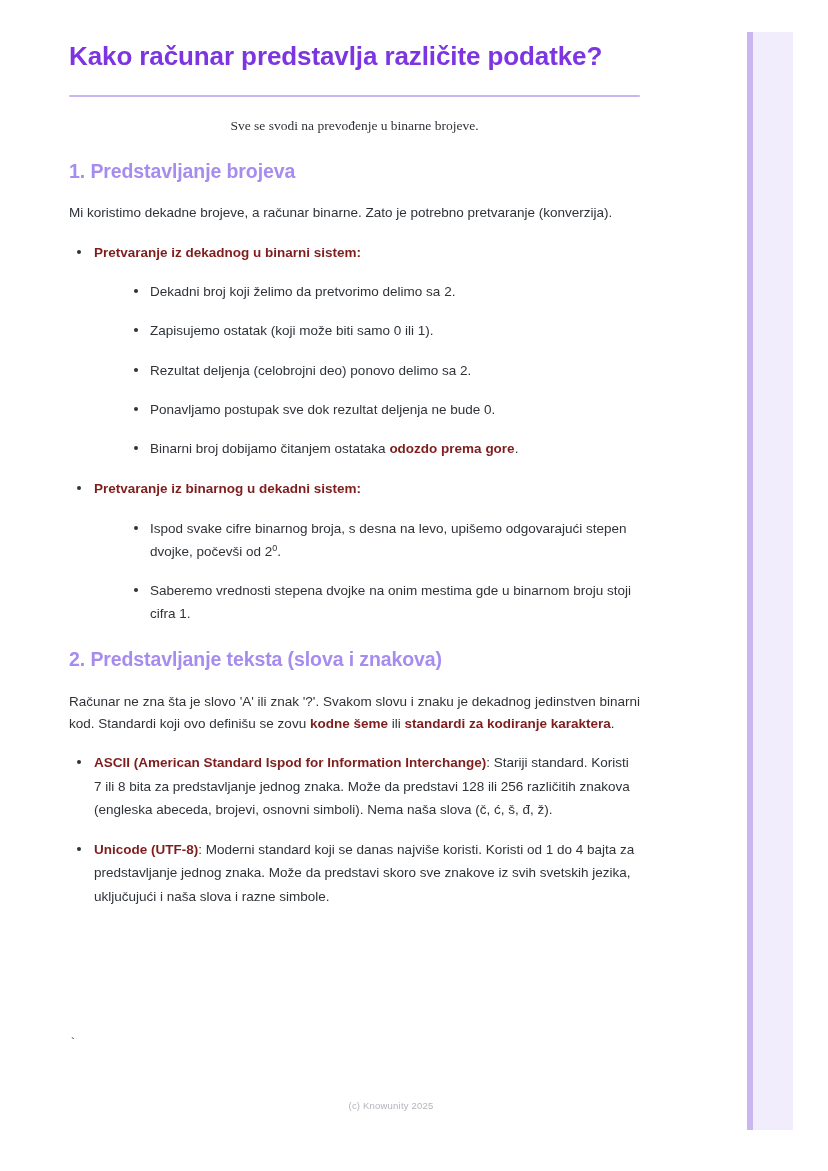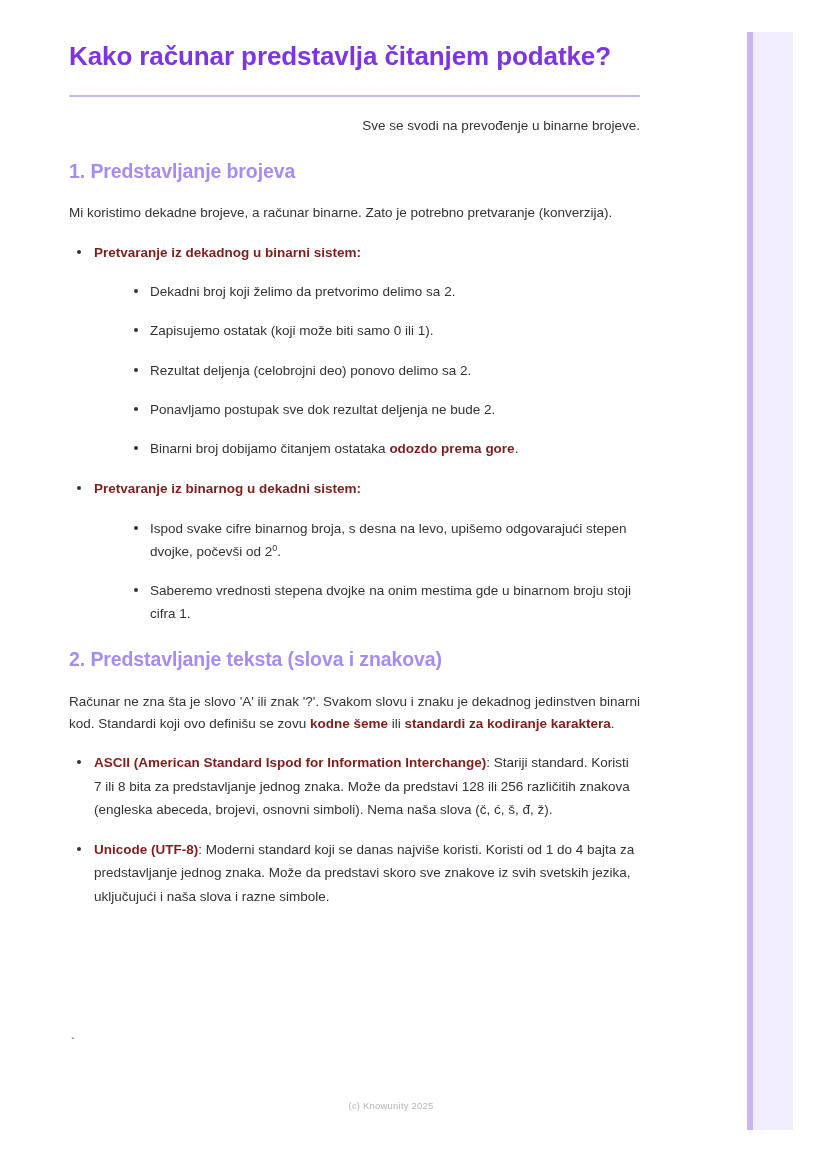--- a/index.html
+++ b/index.html
@@ -64,21 +64,22 @@
   p.body-text {
     font-size: 13.5px;
     line-height: 1.62;
     color: #2f3338;
     margin: 0 0 6px 0;
     text-align: justify;
   }
 
   p.lead {
     margin-bottom: 8px;
-    text-align: right;
+    text-align: center;
+    font-family: Liberation Serif, serif;
   }
 
   h2.section-title {
     font-size: 19.5px;
     font-weight: bold;
     color: #a78cf0;
     margin: 22px 0 18px 0;
     line-height: 1.3;
     letter-spacing: -0.1px;
   }
@@ -163,21 +164,21 @@
   }
 </style>
 </head>
 <body>
 
 <div class="side-panel"></div>
 <div class="side-accent"></div>
 
 <div class="doc">
 
-  <h1 class="doc-title">Kako računar predstavlja čitanjem podatke?</h1>
+  <h1 class="doc-title">Kako računar predstavlja različite podatke?</h1>
 
   <div class="title-rule"></div>
 
   <p class="body-text lead">Sve se svodi na prevođenje u binarne brojeve.</p>
 
   <h2 class="section-title">1. Predstavljanje brojeva</h2>
 
   <p class="body-text">Mi koristimo dekadne brojeve, a računar binarne. Zato je potrebno pretvaranje (konverzija).</p>
 
   <ul>
@@ -189,21 +190,21 @@
         <li class="lvl2">
           <span>Dekadni broj koji želimo da pretvorimo delimo sa 2.</span>
         </li>
         <li class="lvl2">
           <span>Zapisujemo ostatak (koji može biti samo 0 ili 1).</span>
         </li>
         <li class="lvl2">
           <span>Rezultat deljenja (celobrojni deo) ponovo delimo sa 2.</span>
         </li>
         <li class="lvl2">
-          <span>Ponavljamo postupak sve dok rezultat deljenja ne bude 2.</span>
+          <span>Ponavljamo postupak sve dok rezultat deljenja ne bude 0.</span>
         </li>
         <li class="lvl2">
           <span>Binarni broj dobijamo čitanjem ostataka </span><span class="b">odozdo prema gore</span><span>.</span>
         </li>
       </ul>
     </li>
 
     <li class="lvl1">
       <span class="b">Pretvaranje iz binarnog u dekadni sistem:</span>
 

